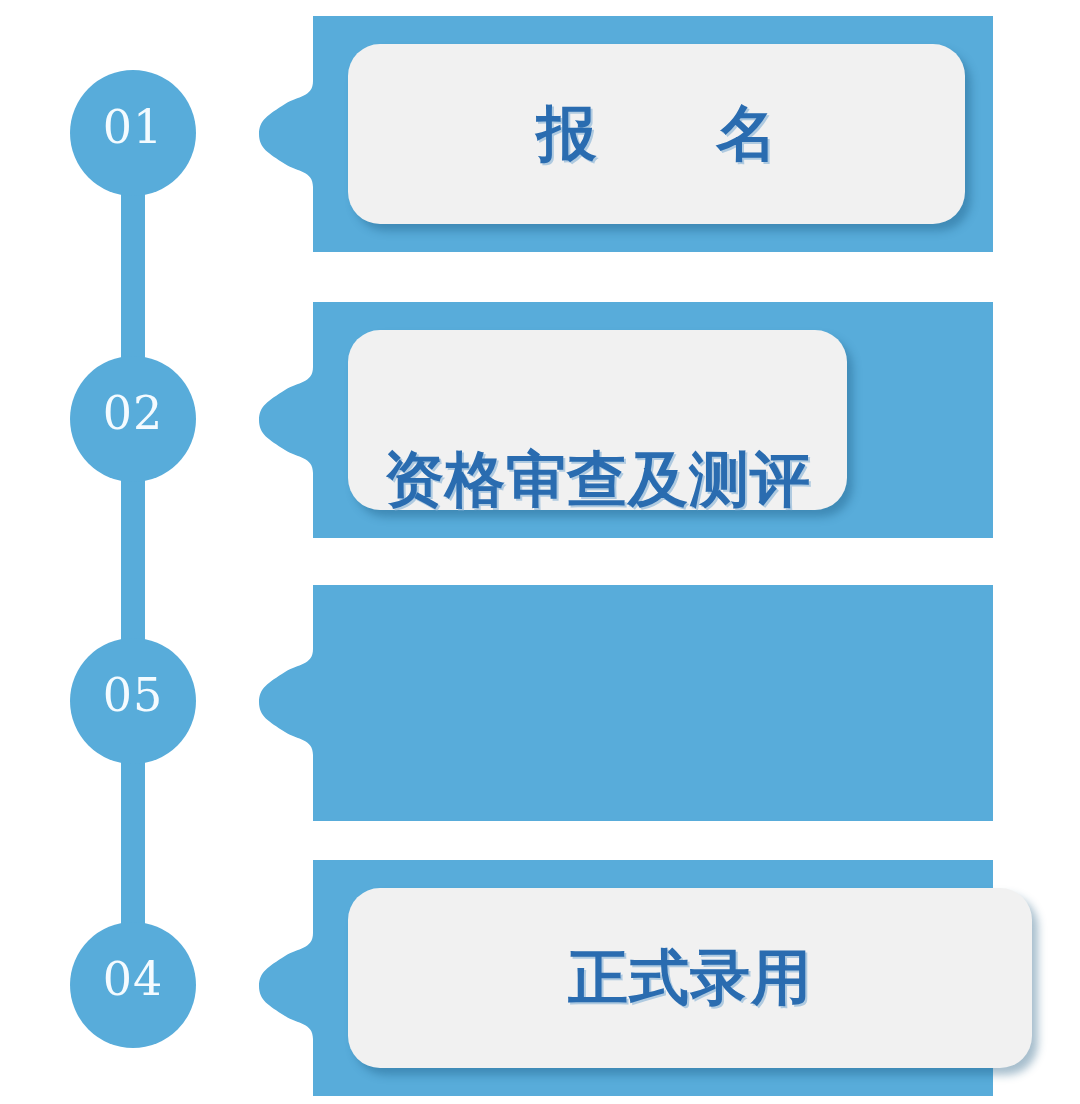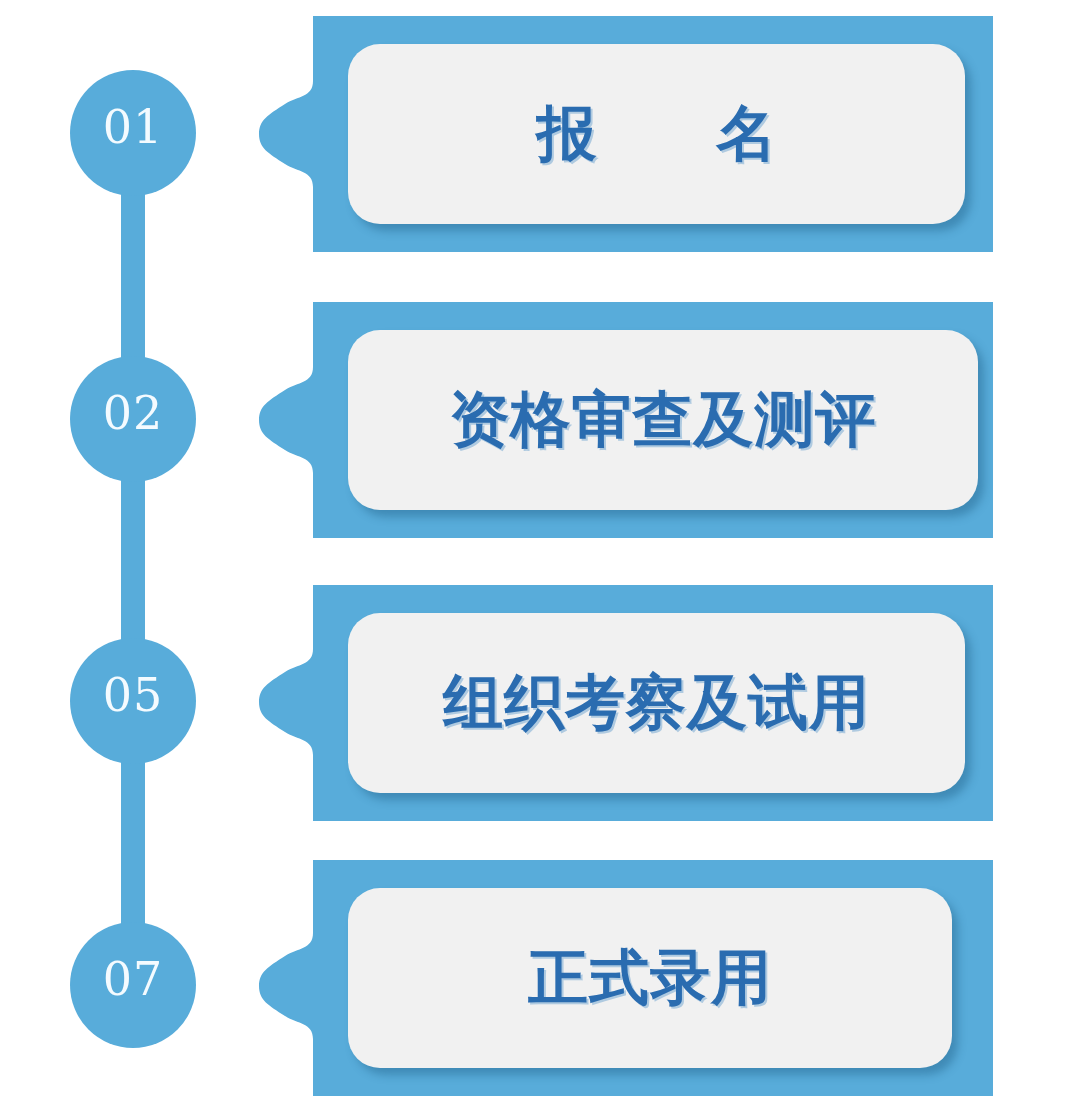--- a/index.html
+++ b/index.html
@@ -139,31 +139,28 @@
       <circle cx="133" cy="985" r="63" fill="#58ACDA"></circle>
     </g>
   </svg>
 
   <div class="step-number" style="left:69px; top:104px;">01</div>
 
   <div class="step-number" style="left:69px; top:390px;">02</div>
 
   <div class="step-number" style="left:69px; top:672px;">05</div>
 
-  <div class="step-number" style="left:69px; top:956px;">07</div>
+  <div class="step-number" style="left:69px; top:956px;">04</div>
 
   <div class="inner-card" style="left:348px; top:44px; width:617px; height:180px;text-align:right;">
     <span class="card-label wide-space">报　名</span>
   </div>
 
-  <div class="inner-card" style="left:348px; top:330px; width:630px; height:180px;">
+  <div class="inner-card" style="left:348px; top:330px; width:499px; height:180px;align-items:flex-end;">
     <span class="card-label">资格审查及测评</span>
   </div>
 
-  <div class="inner-card" style="left:348px; top:613px; width:617px; height:180px;">
-    <span class="card-label">组织考察及试用</span>
-  </div>
 
-  <div class="inner-card" style="left:348px; top:888px; width:604px; height:180px;">
+  <div class="inner-card" style="left:348px; top:888px; width:684px; height:180px;">
     <span class="card-label">正式录用</span>
   </div>
 
 </div>
 
 </body></html>

